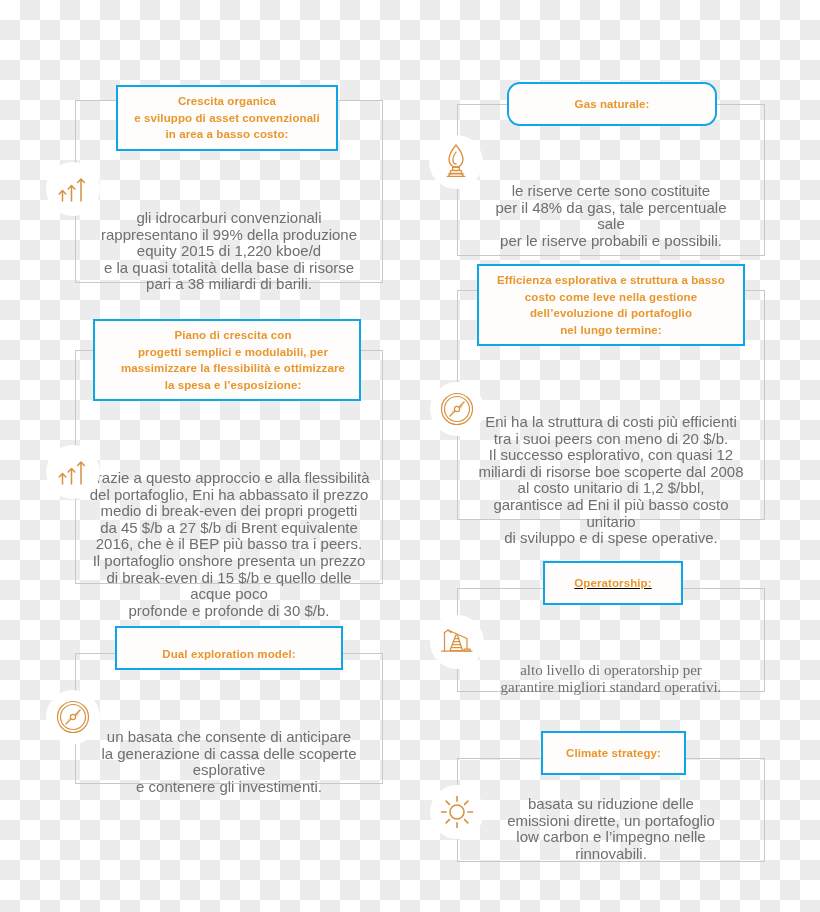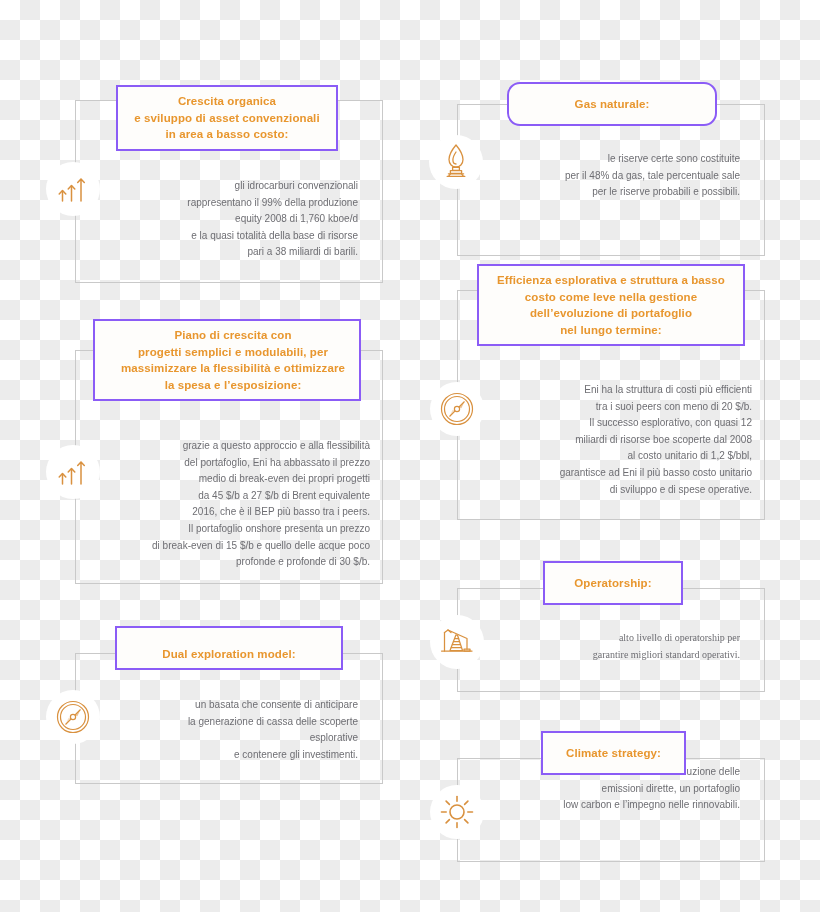--- a/index.html
+++ b/index.html
@@ -31,21 +31,21 @@
   
   .frame {
     position: absolute;
     border: 1px solid #c9c9c9;
     background: transparent;
   }
 
   
   .head-box {
     position: absolute;
-    border: 2px solid #8b5cf6;
+    border: 2px solid #0ea5e9;
     background: #fefdfb;
     display: flex;
     align-items: center;
     justify-content: center;
     text-align: center;
     padding: 6px 10px;
     z-index: 4;
   }
   .head-box .head-text {
     color: #e8962e;
@@ -53,25 +53,26 @@
     font-size: 11.5px;
     line-height: 16.5px;
     letter-spacing: 0.1px;
     white-space: pre-line;
   }
 
   
   .body-text {
     position: absolute;
     color: #6e6e73;
-    font-size: 10px;
+    font-size: 15px;
     line-height: 16.6px;
-    text-align: right;
+    text-align: center;
     white-space: pre-line;
     z-index: 3;
+    margin-top: 32px;
   }
 
   
   .icon-disc {
     position: absolute;
     width: 54px;
     height: 54px;
     border-radius: 50%;
     background: #ffffff;
     display: flex;
@@ -87,21 +88,21 @@
 <div id="canvas">
 
   <div class="frame" style="left:75px; top:100px; width:308px; height:183px;"></div>
   <div class="head-box" style="left:116px; top:85px; width:222px; height:66px;">
     <div class="head-text">Crescita organica
 e sviluppo di asset convenzionali
 in area a basso costo:</div>
   </div>
   <div class="body-text" style="left:100px; top:178px; width:258px;">gli idrocarburi convenzionali
 rappresentano il 99% della produzione
-equity 2008 di 1,760 kboe/d
+equity 2015 di 1,220 kboe/d
 e la quasi totalità della base di risorse
 pari a 38 miliardi di barili.</div>
   <div class="icon-disc" style="left:46px; top:162px;">
     <svg width="34" height="32" viewBox="0 0 34 32">
       <g fill="none" stroke="#d9913f" stroke-width="1.5" stroke-linecap="round" stroke-linejoin="round">
         <line x1="6.5" y1="28" x2="6.5" y2="18"></line>
         <polyline points="3.2,21 6.5,17.5 9.8,21"></polyline>
         <line x1="15.5" y1="28" x2="15.5" y2="13"></line>
         <polyline points="12.2,16 15.5,12.5 18.8,16"></polyline>
         <line x1="25" y1="28" x2="25" y2="6.5"></line>
@@ -200,21 +201,21 @@
         <circle cx="18" cy="18" r="12.5"></circle>
         <circle cx="18" cy="18" r="2.6"></circle>
         <path d="M10.5 25.5 L16.2 19.8 M19.8 16.2 L25.5 10.5"></path>
         <path d="M25.5 10.5 L22.4 17.2 L19.8 16.2 Z" fill="#d9913f" stroke="none" opacity="0.55"></path>
         <path d="M10.5 25.5 L13.6 18.8 L16.2 19.8 Z" fill="#d9913f" stroke="none" opacity="0.3"></path>
       </g>
     </svg>
   </div>
 
   <div class="frame" style="left:457px; top:588px; width:308px; height:104px;"></div>
-  <div class="head-box" style="left:543px; top:561px; width:140px; height:44px;">
+  <div class="head-box" style="left:543px; top:561px; width:140px; height:44px;text-decoration:underline;">
     <div class="head-text">Operatorship:</div>
   </div>
   <div class="body-text" style="left:482px; top:630px; width:258px;font-family:Liberation Serif, serif;">alto livello di operatorship per
 garantire migliori standard operativi.</div>
   <div class="icon-disc" style="left:430px; top:615px;">
     <svg width="36" height="32" viewBox="0 0 36 32">
       <g fill="none" stroke="#d9913f" stroke-width="1.25" stroke-linecap="round" stroke-linejoin="round">
         <path d="M5.5 6.5 L9 4 L28 12.5 L28 23"></path>
         <path d="M5.5 6.5 L5.5 25"></path>
         <path d="M9 4 L12 6.5"></path>

